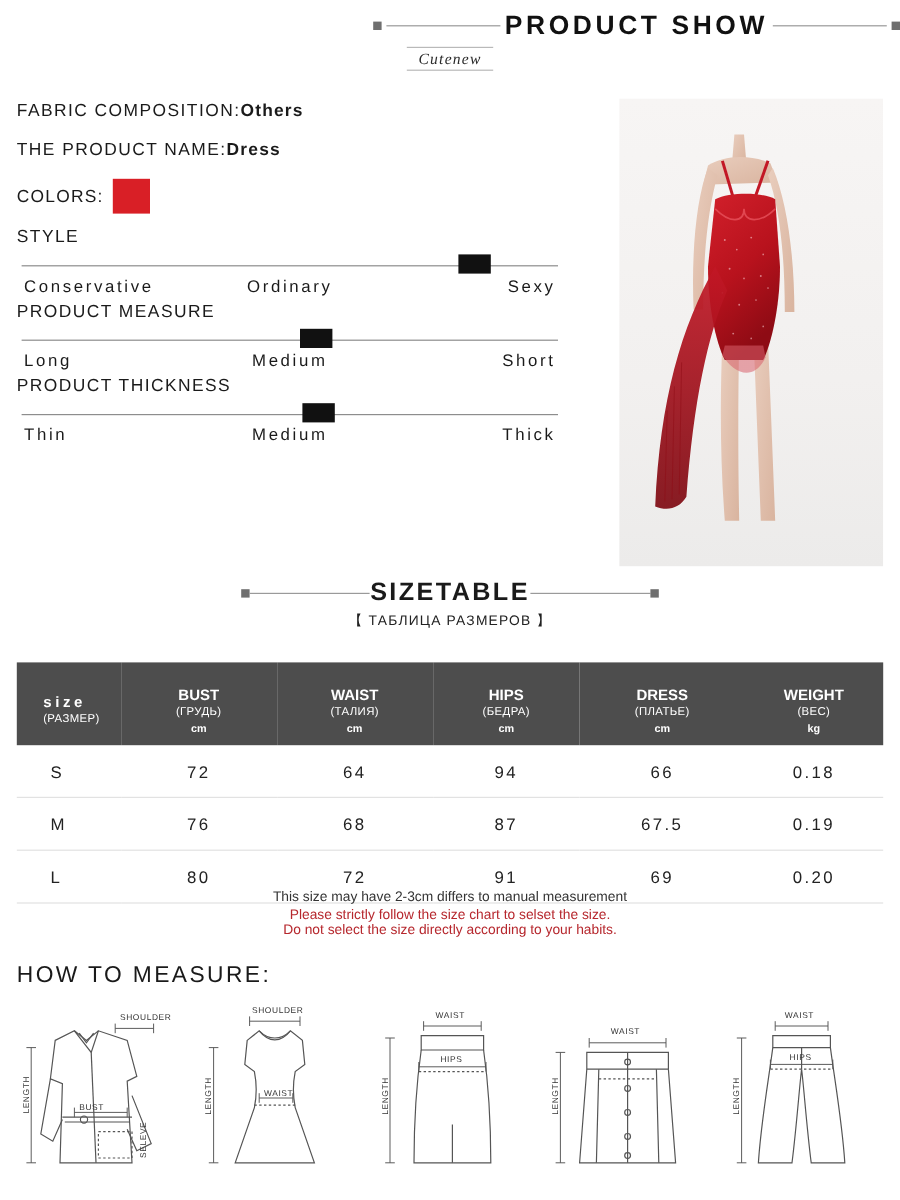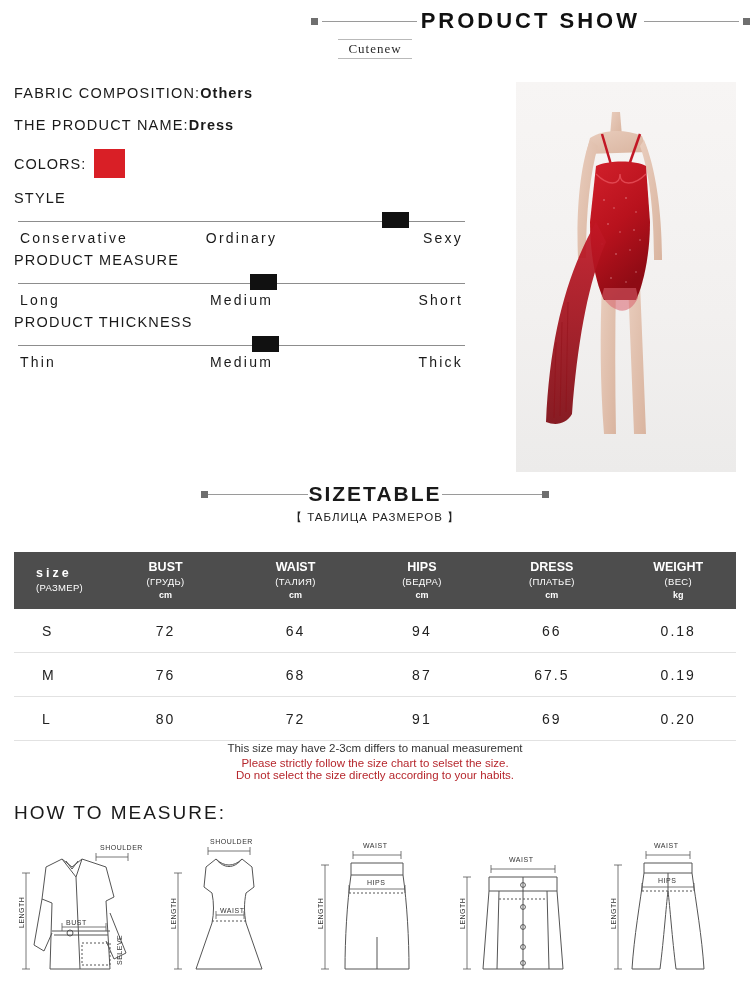--- a/index.html
+++ b/index.html
@@ -23,21 +23,21 @@
     display:flex; align-items:center; justify-content:flex-end;
     gap:4px;
   }
   .hdr-title {
     font-size:22px; letter-spacing:3px; font-weight:bold; color:#111;
   }
   .sq { width:7px; height:7px; background:#6f6f6f; display:inline-block; }
   .hdr-rule { width:95px; height:1px; background:#9a9a9a; }
   .brand-wrap { display:flex; justify-content:center; margin-top:5px; }
   .brand {
-    font-size:13px; letter-spacing:1px; color:#2a2a2a;
+    font-size:13px; font-style:italic; letter-spacing:1px; color:#2a2a2a;
     border-top:1px solid #b9b9b9; border-bottom:1px solid #b9b9b9;
     padding:1px 10px;
     font-family:"Liberation Serif", serif;
   }
 
   
   .spec {
     position:absolute; left:14px; top:85px; width:455px;
   }
   .spec-line { margin-bottom:16px; font-size:14.5px; letter-spacing:1px; }
@@ -87,21 +87,21 @@
     text-align:center; font-size:11.5px; letter-spacing:1px; margin-top:4px; color:#222;
   }
 
   
   table.size {
     position:absolute; left:14px; top:552px; width:722px;
     border-collapse:collapse;
   }
   table.size thead th {
     background:#4d4d4d; color:#ffffff; font-weight:bold;
-    padding:7px 0 8px 0; font-size:12.5px; line-height:1.35;
+    padding:19px 0 8px 0; font-size:12.5px; line-height:1.35;
     border:0;
   }
   table.size thead th .u1 { display:block; font-size:9.5px; font-weight:normal; letter-spacing:.3px; }
   table.size thead th .u2 { display:block; font-size:9px; font-weight:bold; }
   table.size thead th.first { text-align:left; padding-left:22px; letter-spacing:3px; }
   table.size tbody td {
     text-align:center; font-size:14px; letter-spacing:2px;
     padding:14px 0 13px 0;
     border-bottom:1px solid #e2e2e2;
     color:#222;

